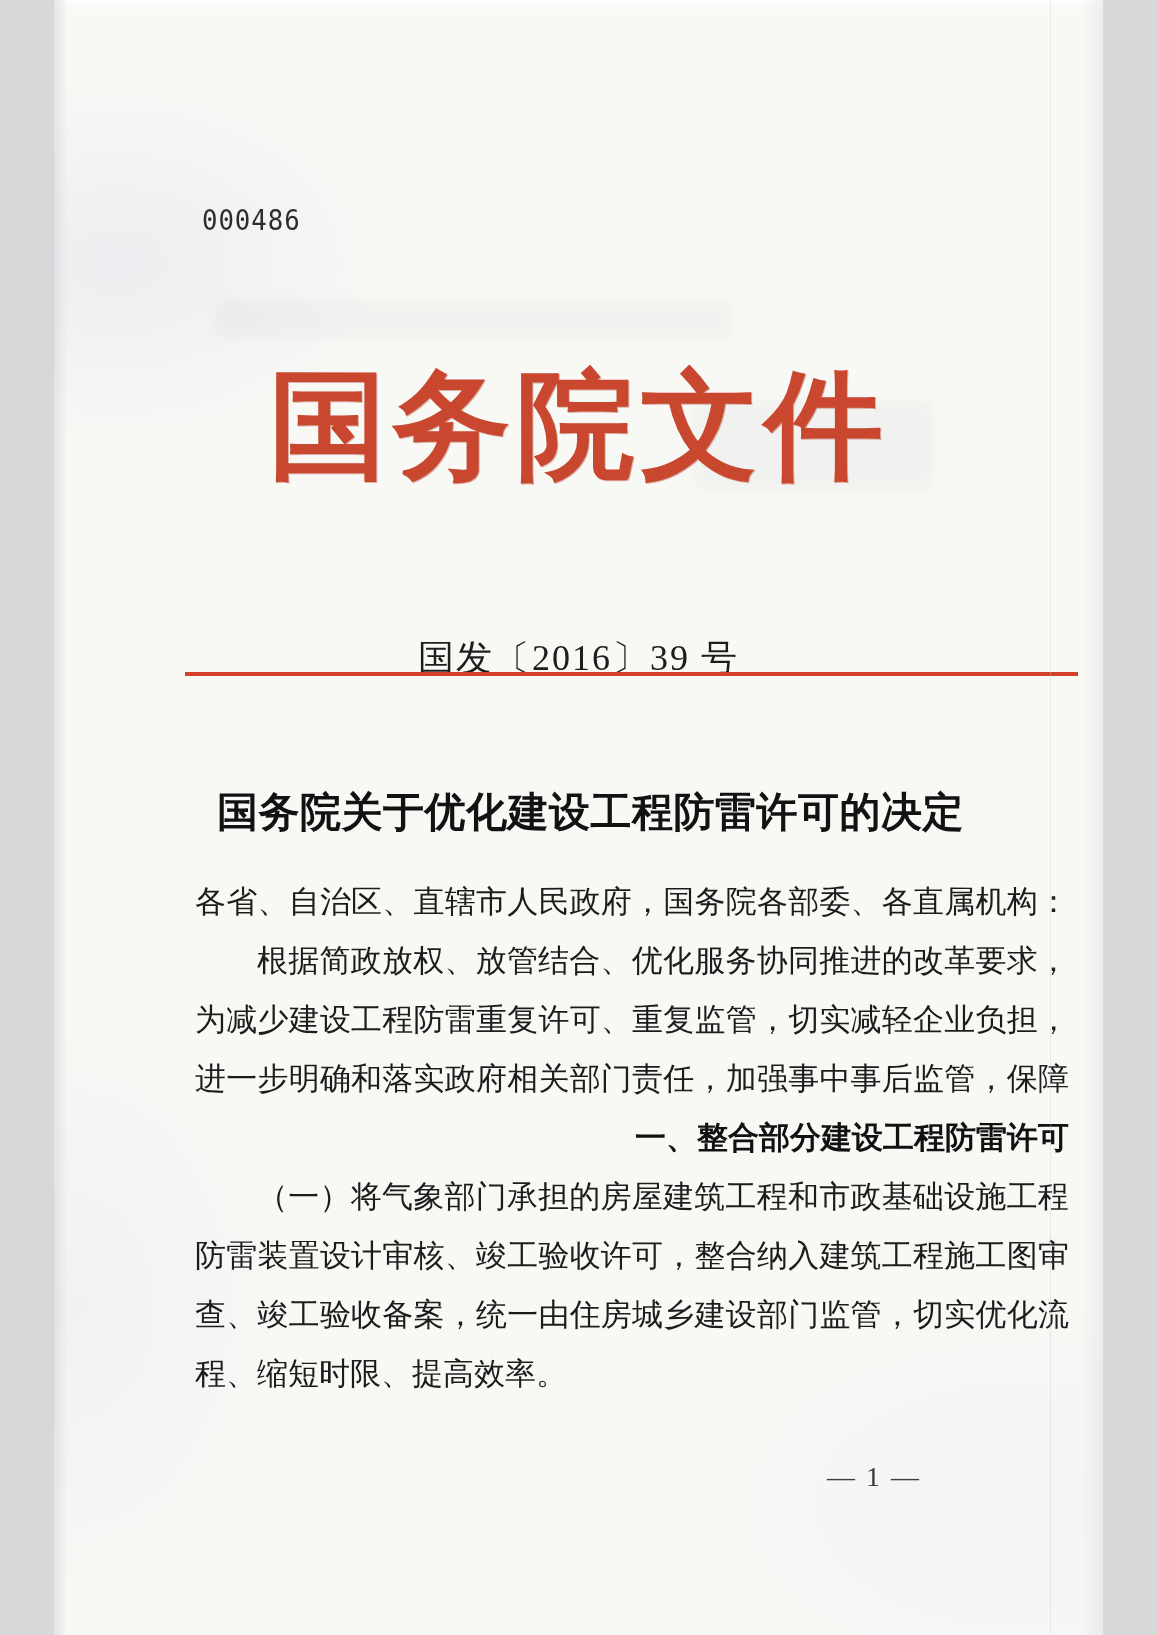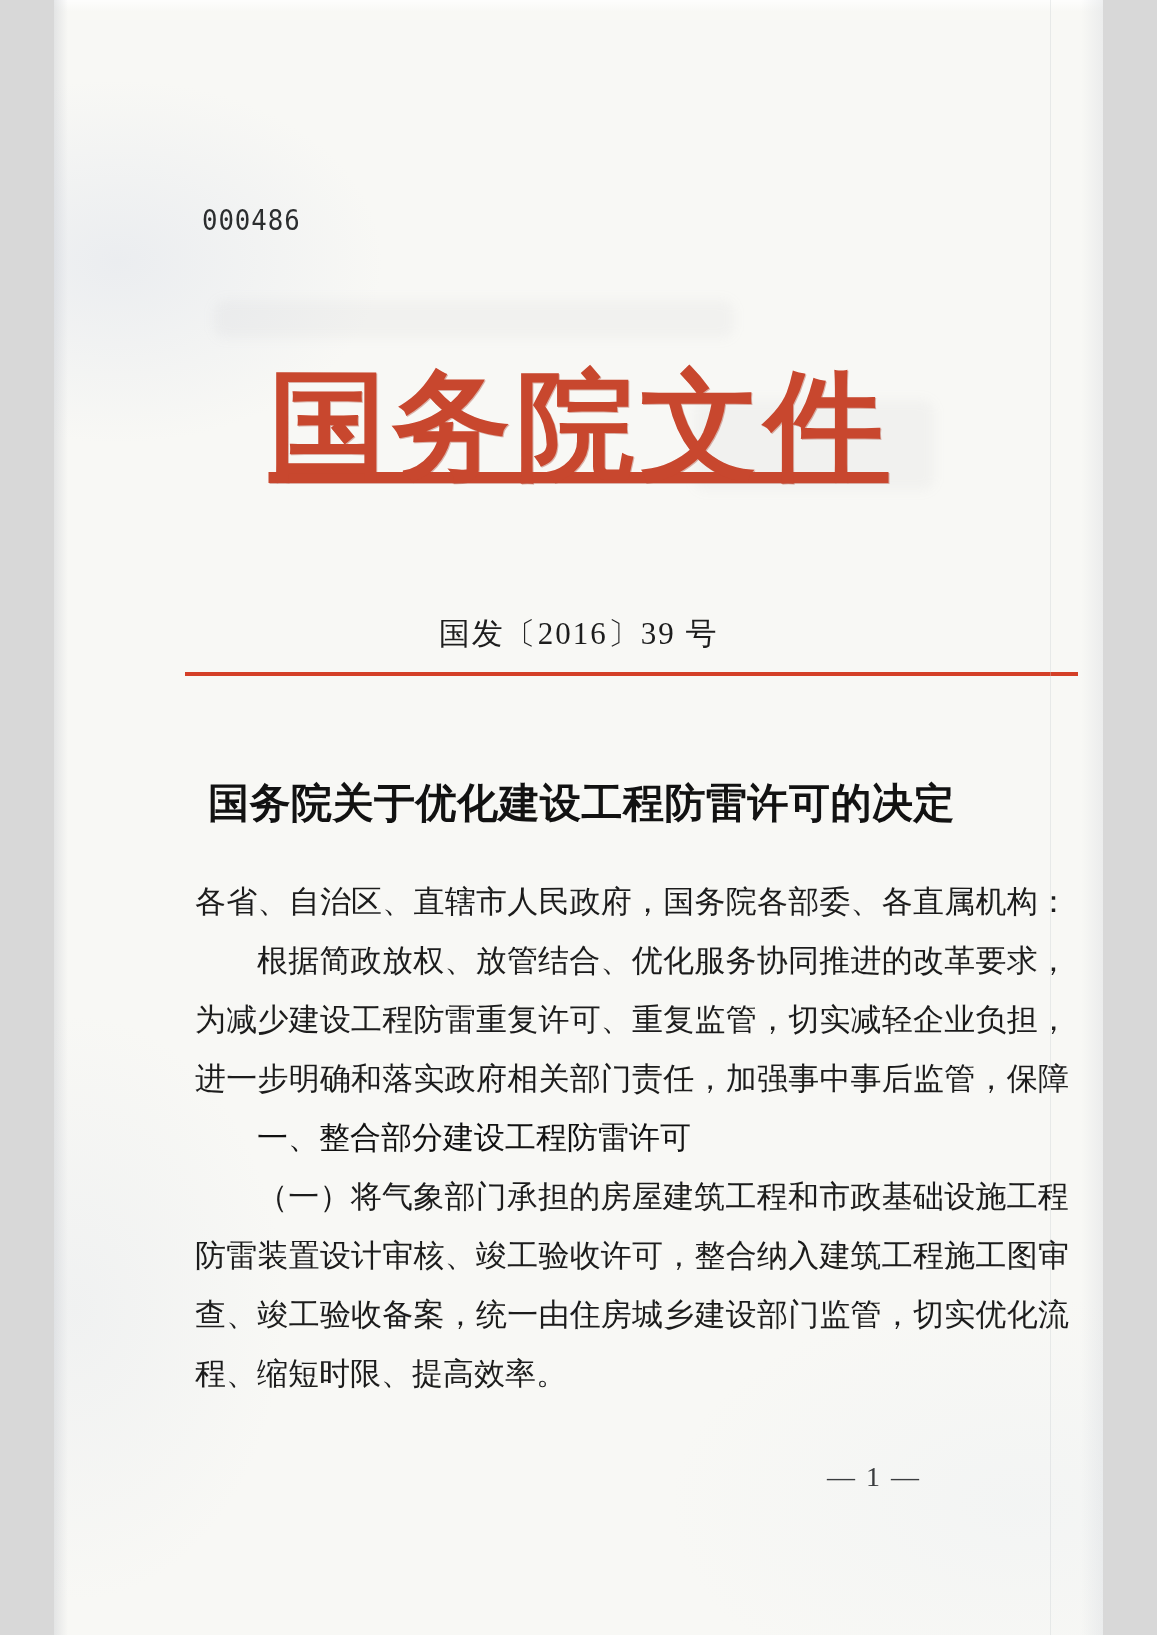--- a/index.html
+++ b/index.html
@@ -79,44 +79,44 @@
     font-weight: 900;
     letter-spacing: 6px;
     color: #c8472e;
     text-shadow: 1px 1px 0 rgba(160,45,25,0.35);
     white-space: nowrap;
   }
 
   .doc-number {
     position: absolute;
     left: 0;
-    top: 612px;
+    top: 636px;
     width: 100%;
     text-align: center;
-    font-size: 31px;
+    font-size: 36px;
     line-height: 44px;
     letter-spacing: 2px;
     color: #1d1d1d;
   }
 
   .red-line {
     position: absolute;
     left: 131px;
     top: 672px;
     width: 893px;
     height: 4px;
     background: #d43f27;
   }
 
   .doc-title {
     position: absolute;
     left: 0;
     top: 776px;
     width: 100%;
-    margin: 3px;
+    margin: 12px;
     text-align: center;
     font-family: "Liberation Sans", "DejaVu Sans", sans-serif;
     font-size: 41px;
     line-height: 48px;
     font-weight: 800;
     letter-spacing: 0.5px;
     color: #121212;
     white-space: nowrap;
   }
 
@@ -135,22 +135,23 @@
   }
   .line.indent { padding-left: 62px; }
   .line.stretch {
     display: flex;
     justify-content: space-between;
     align-items: center;
   }
   .line.stretch span { display: inline-block; }
   .line.bold {
     font-family: "Liberation Sans", "DejaVu Sans", sans-serif;
-    font-weight: 400;
+    font-weight: 700;
     color: #111;
+    text-align: right;
   }
 
   .page-num {
     position: absolute;
     top: 1460px;
     right: 182px;
     font-size: 28px;
     line-height: 34px;
     letter-spacing: 2px;
     color: #3a3c3e;
@@ -159,21 +160,21 @@
 </head>
 <body>
 
 <div class="page">
   <div class="ghost ghost-a"></div>
   <div class="ghost ghost-b"></div>
   <div class="speck-red"></div>
 
   <div class="stamp">000486</div>
 
-  <div class="org-title" style="color: rgb(200, 71, 46); text-decoration: underline;">国务院文件</div>
+  <div class="org-title" style="color: rgb(200, 71, 46);">国务院文件</div>
 
   <div class="doc-number">国发〔2016〕39 号</div>
 
   <div class="red-line" style="background: rgb(212, 63, 39);"></div>
 
   <h1 class="doc-title">国务院关于优化建设工程防雷许可的决定</h1>
 
   <div class="body-block">
       <div class="line stretch">
         <span>各</span>

